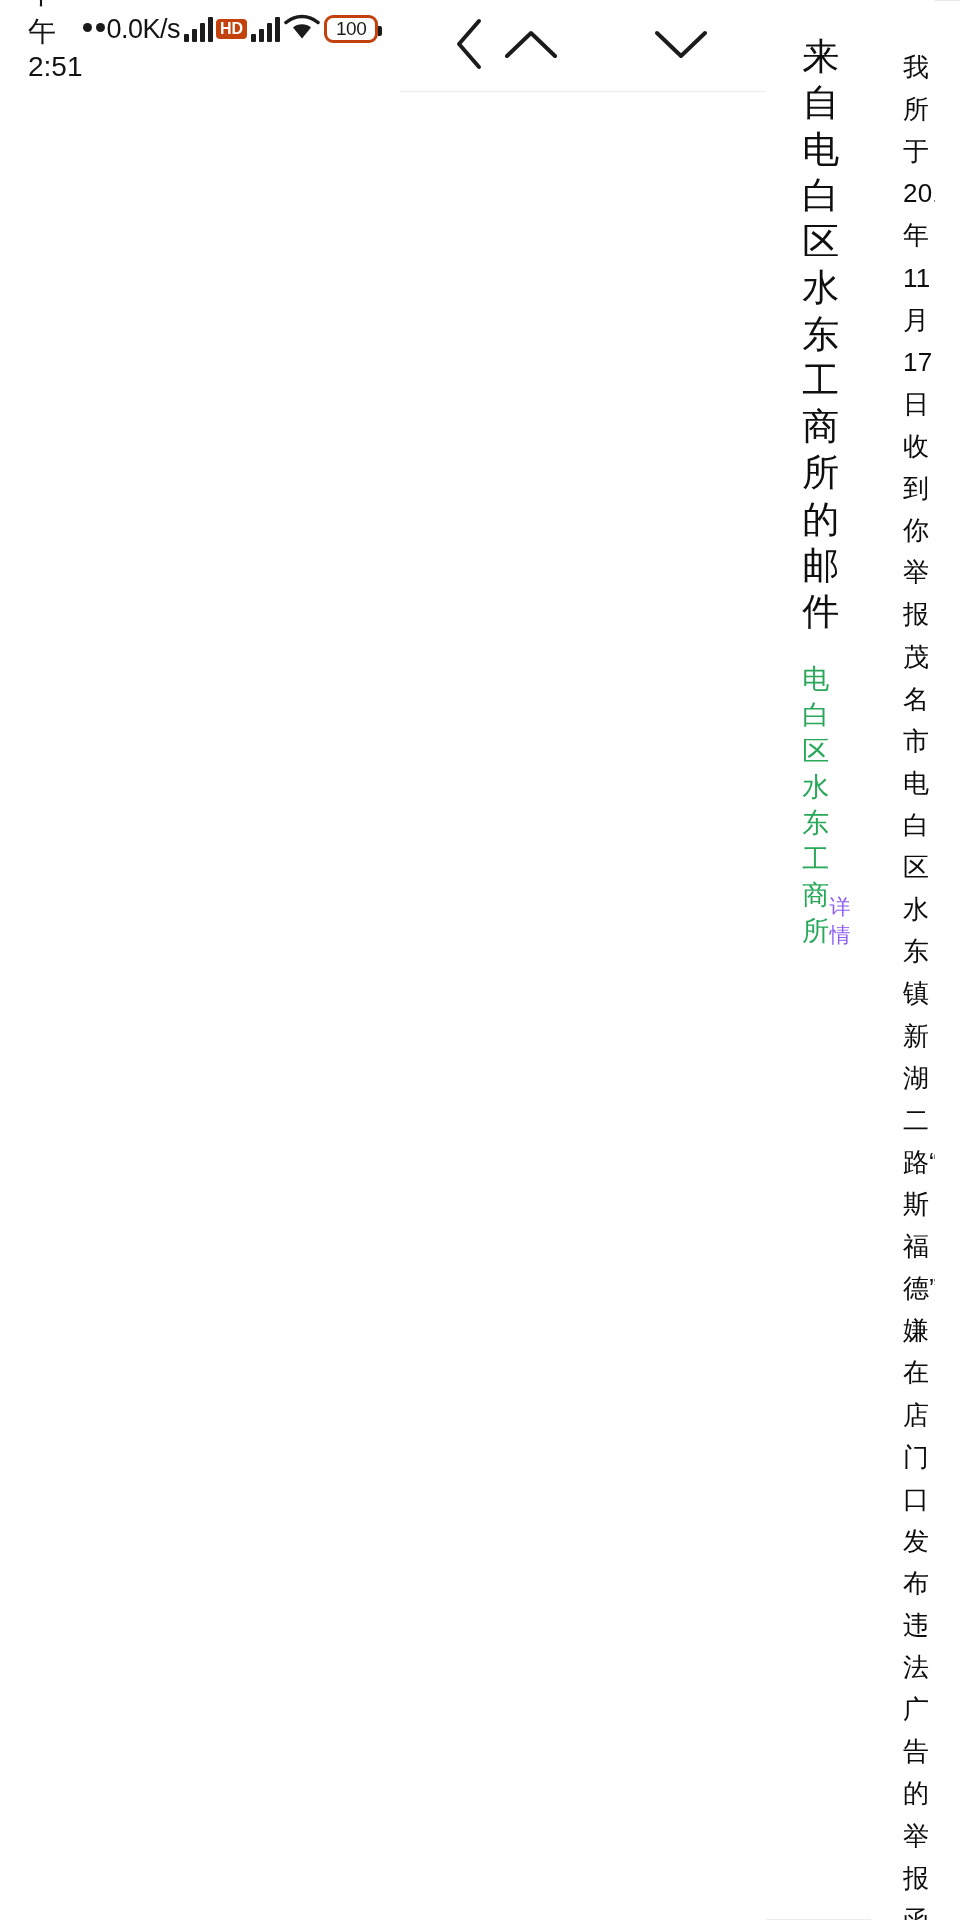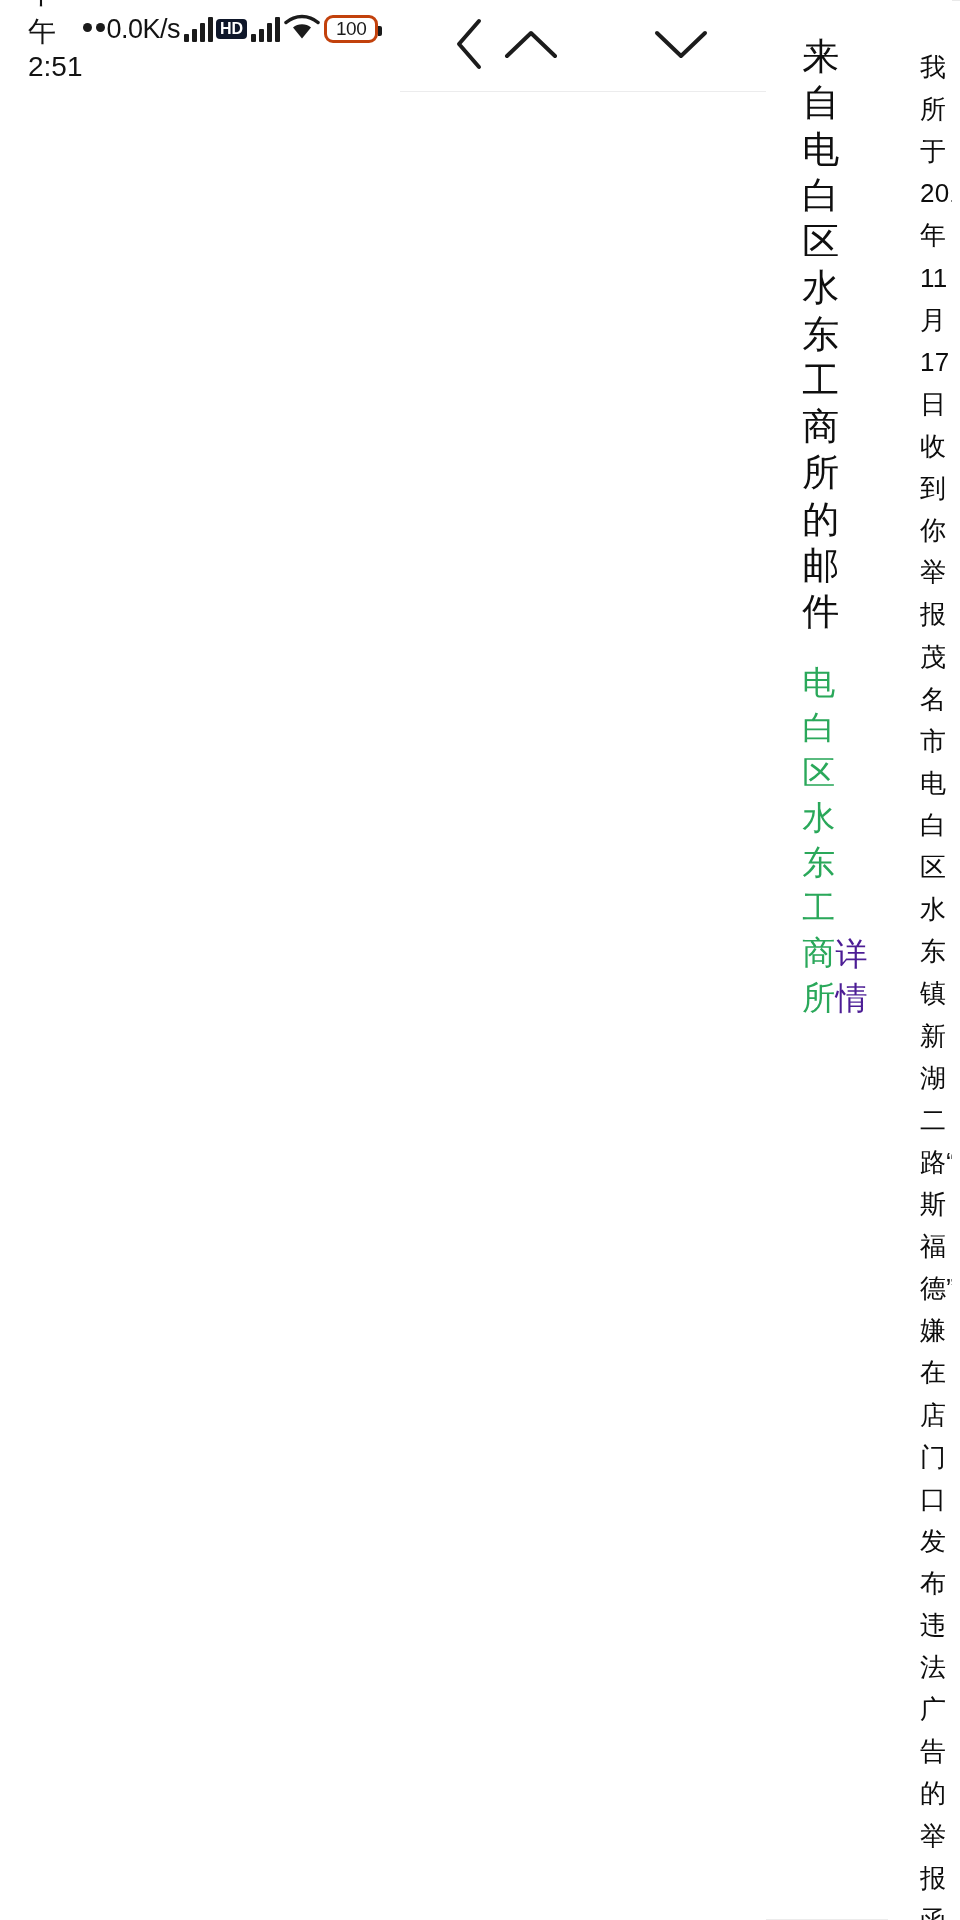--- a/index.html
+++ b/index.html
@@ -71,21 +71,21 @@
     border-radius: 1px;
   }
   .sig-bars b:nth-child(1){ height: 8px; }
   .sig-bars b:nth-child(2){ height: 13px; }
   .sig-bars b:nth-child(3){ height: 19px; }
   .sig-bars b:nth-child(4){ height: 25px; }
   .hd-badge {
     font-size: 16px;
     font-weight: bold;
     color: #ffffff;
-    background: #0f172a;
+    background: #c2410c;
     border-radius: 4px;
     padding: 1px 4px;
     line-height: 1.15;
     margin-left: 3px;
   }
   .wifi-icon { margin-left: 4px; }
   .battery {
     margin-left: 4px;
     width: 54px; height: 28px;
     border: 3px solid #c2410c;
@@ -138,27 +138,27 @@
     line-height: 1.25;
     letter-spacing: 0.5px;
   }
   .mail-meta {
     margin-top: 26px;
     display: flex;
     align-items: flex-end;
     justify-content: space-between;
   }
   .sender {
-    font-size: 33px;
+    font-size: 27px;
     color: #2aa85a;
     letter-spacing: 0.4px;
   }
   .details-link {
-    font-size: 32px;
-    color: #4c1d95;
+    font-size: 21px;
+    color: #8b5cf6;
     letter-spacing: 0.4px;
   }
 
   
   .mail-body {
     flex: 1 1 auto;
     padding: 46px 32px 0 32px;
     overflow: hidden;
   }
   .mail-body p {

